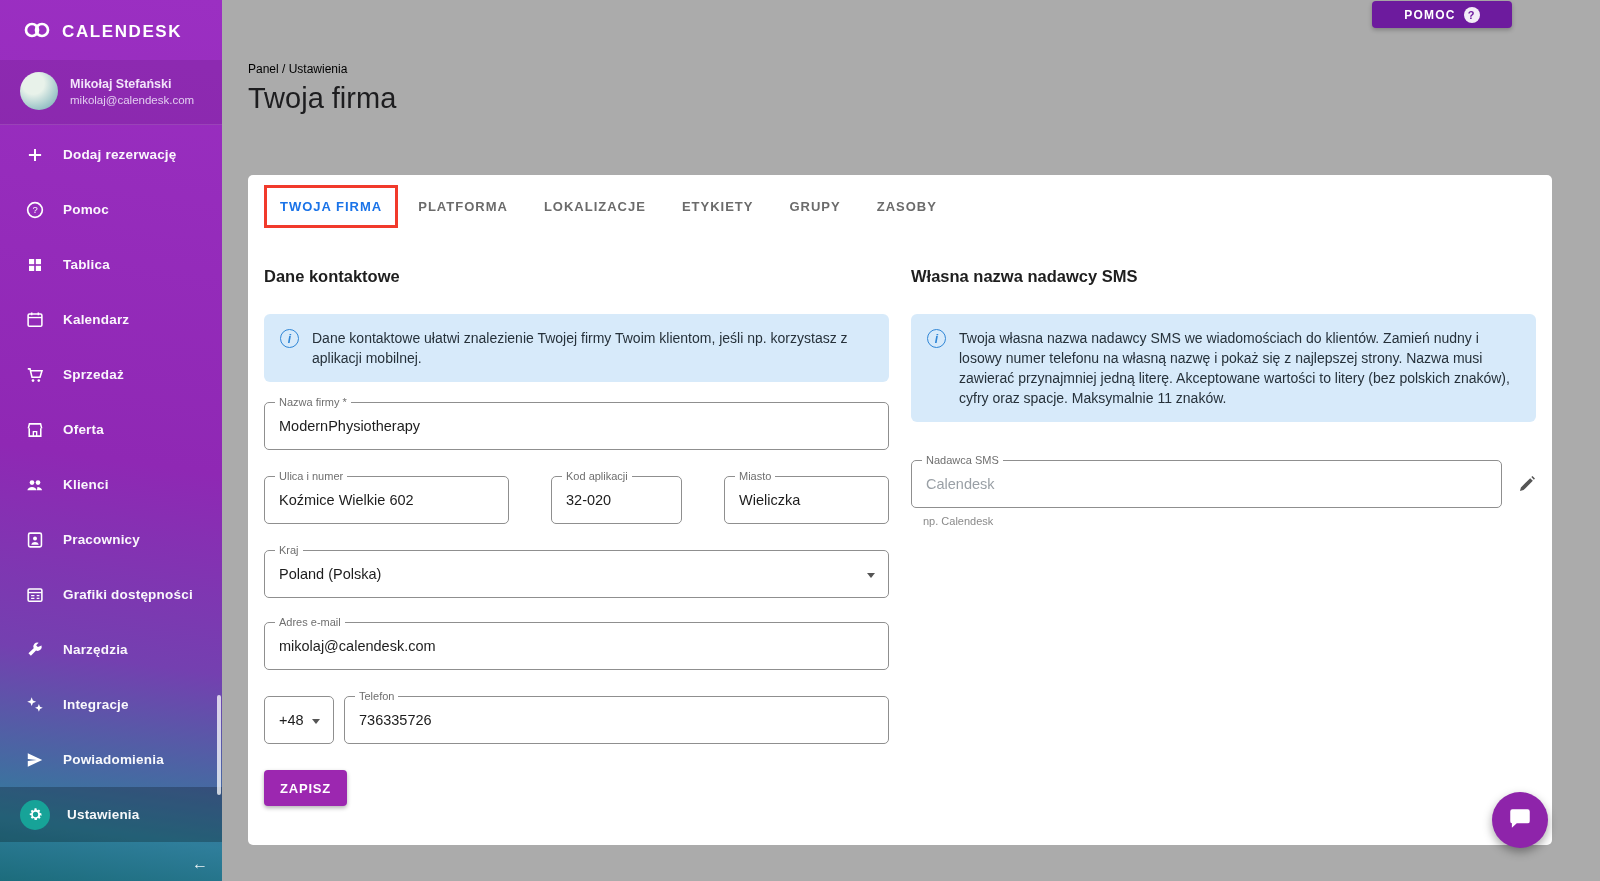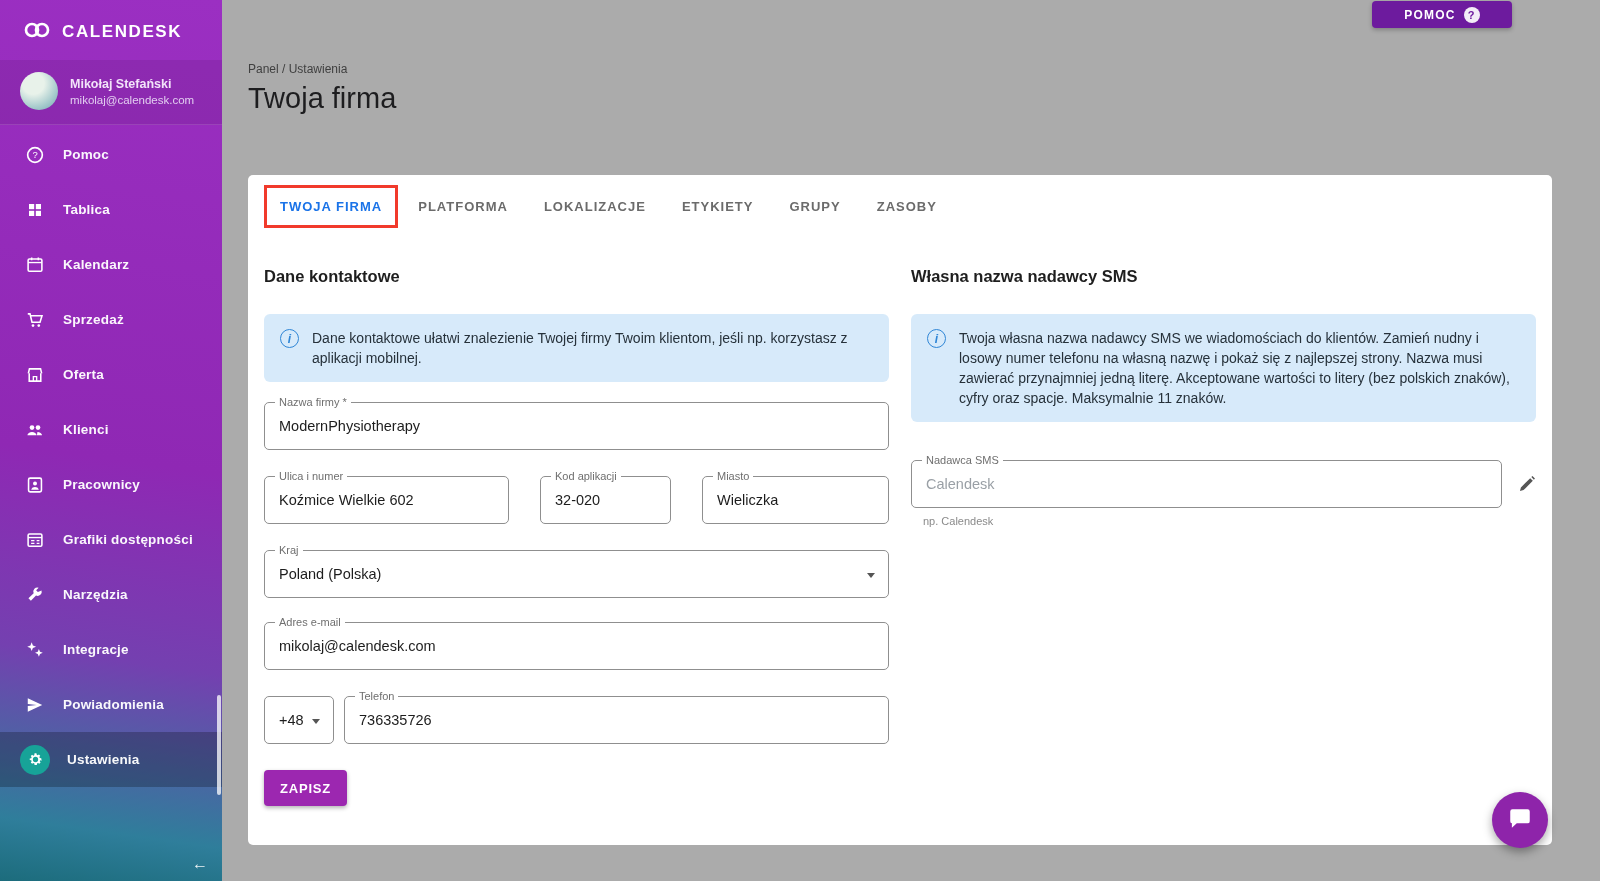--- a/index.html
+++ b/index.html
@@ -34,21 +34,21 @@
   .help-btn { position:absolute; top:1px; right:88px; height:27px; min-width:140px;
     background:#6d1b9e; color:#fff; border:none; border-radius:4px; display:flex;
     align-items:center; justify-content:center; gap:8px; font-family:inherit;
     font-size:12px; font-weight:bold; letter-spacing:1.2px; cursor:pointer;
     box-shadow:0 2px 4px rgba(0,0,0,0.25); padding:0 12px; }
   .help-q { width:16px; height:16px; border-radius:50%; background:rgba(255,255,255,0.92);
     color:#6d1b9e; font-size:11px; font-weight:bold; display:flex; align-items:center; justify-content:center; }
 
   
   .main { position:absolute; left:222px; top:0; right:0; bottom:0; }
-  .breadcrumb { position:absolute; left:26px; top:62px; font-size:12px; color:#404040; cursor:pointer; }
+  .breadcrumb { position:absolute; left:26px; top:62px; font-size:12px; color:#000000; cursor:pointer; }
   .page-title { position:absolute; left:26px; top:82px; font-size:29px; font-weight:normal; color:#1d1d1f; }
 
   .card { position:absolute; left:26px; top:175px; width:1304px; height:670px;
     background:#fff; border-radius:5px; padding:0 16px; }
 
   .tabs { height:62px; display:flex; align-items:center; gap:4px; }
   .tab { padding:14px 16px; font-size:13px; font-weight:bold; letter-spacing:1px;
     color:#6b6b6b; cursor:pointer; white-space:nowrap; }
   .tab.active { color:#1a73e8; }
   .tab.highlighted { border:3px solid #f13a2b; padding:11px 13px; }
@@ -68,21 +68,21 @@
     background:transparent; padding:0 14px; font-size:14.5px; color:#1d1d1d; font-family:inherit; }
   .field input::placeholder { color:#9aa0a6; opacity:1; }
   .flabel { position:absolute; top:-7px; left:10px; background:#fff; padding:0 4px;
     font-size:11px; line-height:13px; color:#6f6f6f; white-space:nowrap; }
   .select-value { position:absolute; inset:0; display:flex; align-items:center; padding:0 14px;
     font-size:14.5px; color:#1d1d1d; }
   .caret { position:absolute; right:13px; top:22px; width:0; height:0;
     border-left:4.5px solid transparent; border-right:4.5px solid transparent; border-top:5px solid #555; }
 
   .mt20 { margin-top:20px; } .mt24 { margin-top:24px; } .mt26 { margin-top:26px; } .mt38 { margin-top:38px; }
-  .row3 { display:flex; gap:31px; }
+  .row3 { display:flex; gap:42px; }
   .w-street { flex:0 0 245px; } .w-postal { flex:0 0 131px; } .w-city { flex:1; }
   .phone-row { display:flex; gap:10px; }
   .prefix { flex:0 0 70px; } .phone { flex:1; }
 
   .save-btn { margin-top:26px; height:36px; padding:4px 16px; background:#9c27b0; color:#fff;
     border:none; border-radius:4px; font-family:inherit; font-size:13px; font-weight:bold;
     letter-spacing:0.8px; cursor:pointer; box-shadow:0 2px 4px rgba(0,0,0,0.3); }
 
   .sms-field-row { display:flex; align-items:center; gap:14px; }
   .sms-field { flex:1; }
@@ -112,20 +112,28 @@
     <div>
       <div class="user-name">Mikołaj Stefański</div>
       <div class="user-email">mikolaj@calendesk.com</div>
     </div>
   </div>
 
   <nav class="nav">
     <div class="nav-item">
       <span class="nicon">
           <svg width="20" height="20" viewBox="0 0 18 18">
+            <path d="M9 3.5v11M3.5 9h11" stroke="#fff" stroke-width="1.8" fill="none"></path>
+          </svg>
+        </span>
+      <span class="nlabel">Dodaj rezerwację</span>
+    </div>
+    <div class="nav-item">
+      <span class="nicon">
+          <svg width="20" height="20" viewBox="0 0 18 18">
             <circle cx="9" cy="9" r="6.6" stroke="#fff" stroke-width="1.5" fill="none"></circle>
             <text x="9" y="12" text-anchor="middle" font-size="8.5" fill="#fff">?</text>
           </svg>
         </span>
       <span class="nlabel">Pomoc</span>
     </div>
     <div class="nav-item">
       <span class="nicon">
           <svg width="18" height="18" viewBox="0 0 18 18">
             <rect x="3" y="3" width="5.2" height="5.2" fill="#fff"></rect>

